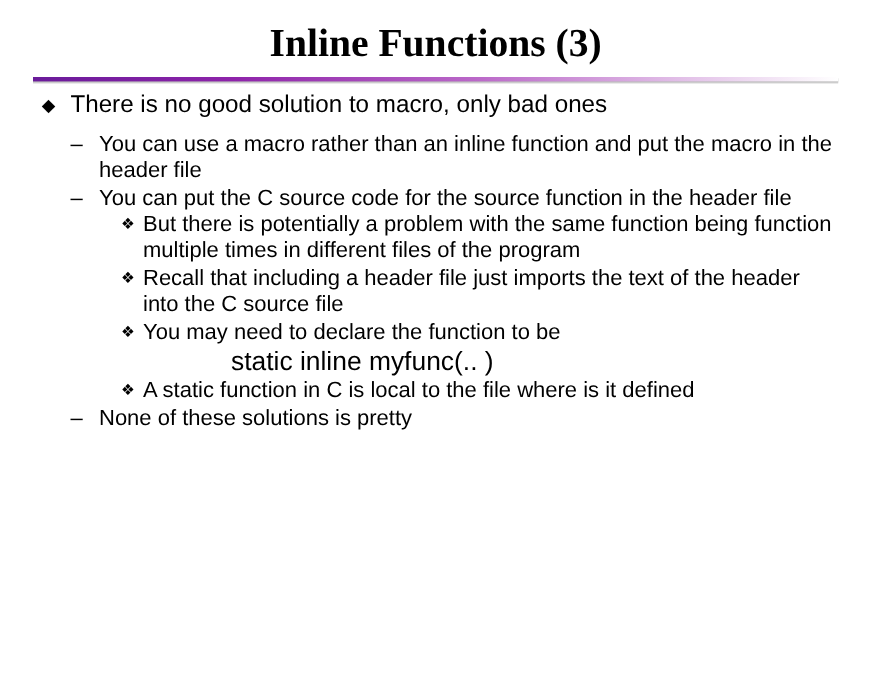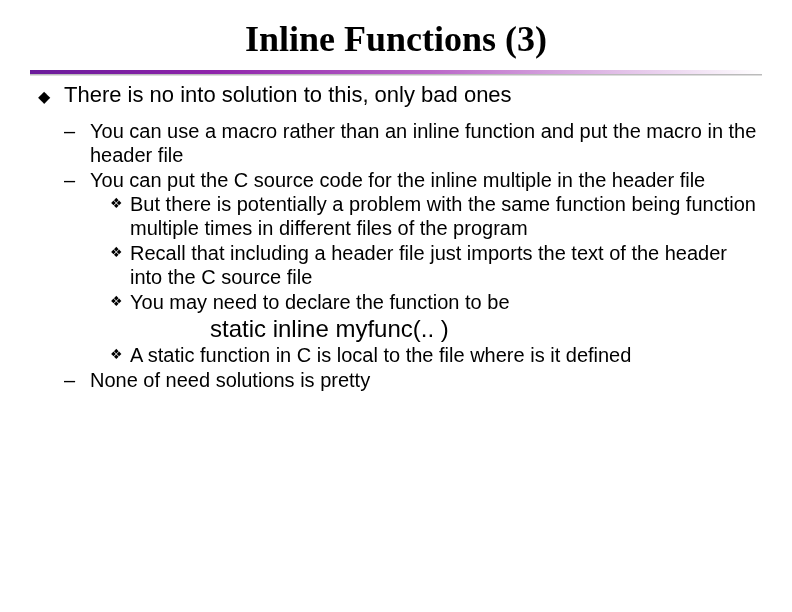--- a/index.html
+++ b/index.html
@@ -75,34 +75,34 @@
 </head>
 <body>
 
 <div class="slide">
   <div class="title">Inline Functions (3)</div>
   <div class="underline"></div>
 
   <div class="content">
     <div class="row">
       <div class="l1-bullet">◆</div>
-      <div class="l1-text">There is no into solution to this, only bad ones</div>
+      <div class="l1-text">There is no good solution to macro, only bad ones</div>
     </div>
 
     <div class="sub1">
 
       <div class="row">
         <div class="l2-bullet">–</div>
         <div class="l2-text">You can use a macro rather than an inline function and put the macro in the header file</div>
       </div>
 
       <div class="row">
         <div class="l2-bullet">–</div>
         <div class="l2-text">
-          <span>You can put the C source code for the inline multiple in the header file</span>
+          <span>You can put the C source code for the source function in the header file</span>
 
           <div class="sub2">
 
             <div class="row">
               <div class="l3-bullet">❖</div>
               <div class="l3-text">But there is potentially a problem with the same function being function multiple times in different files of the program</div>
             </div>
 
             <div class="row">
               <div class="l3-bullet">❖</div>
@@ -120,18 +120,18 @@
               <div class="l3-bullet">❖</div>
               <div class="l3-text">A static function in C is local to the file where is it defined</div>
             </div>
 
           </div>
         </div>
       </div>
 
       <div class="row">
         <div class="l2-bullet">–</div>
-        <div class="l2-text">None of need solutions is pretty</div>
+        <div class="l2-text">None of these solutions is pretty</div>
       </div>
 
     </div>
   </div>
 </div>
 
 </body></html>

